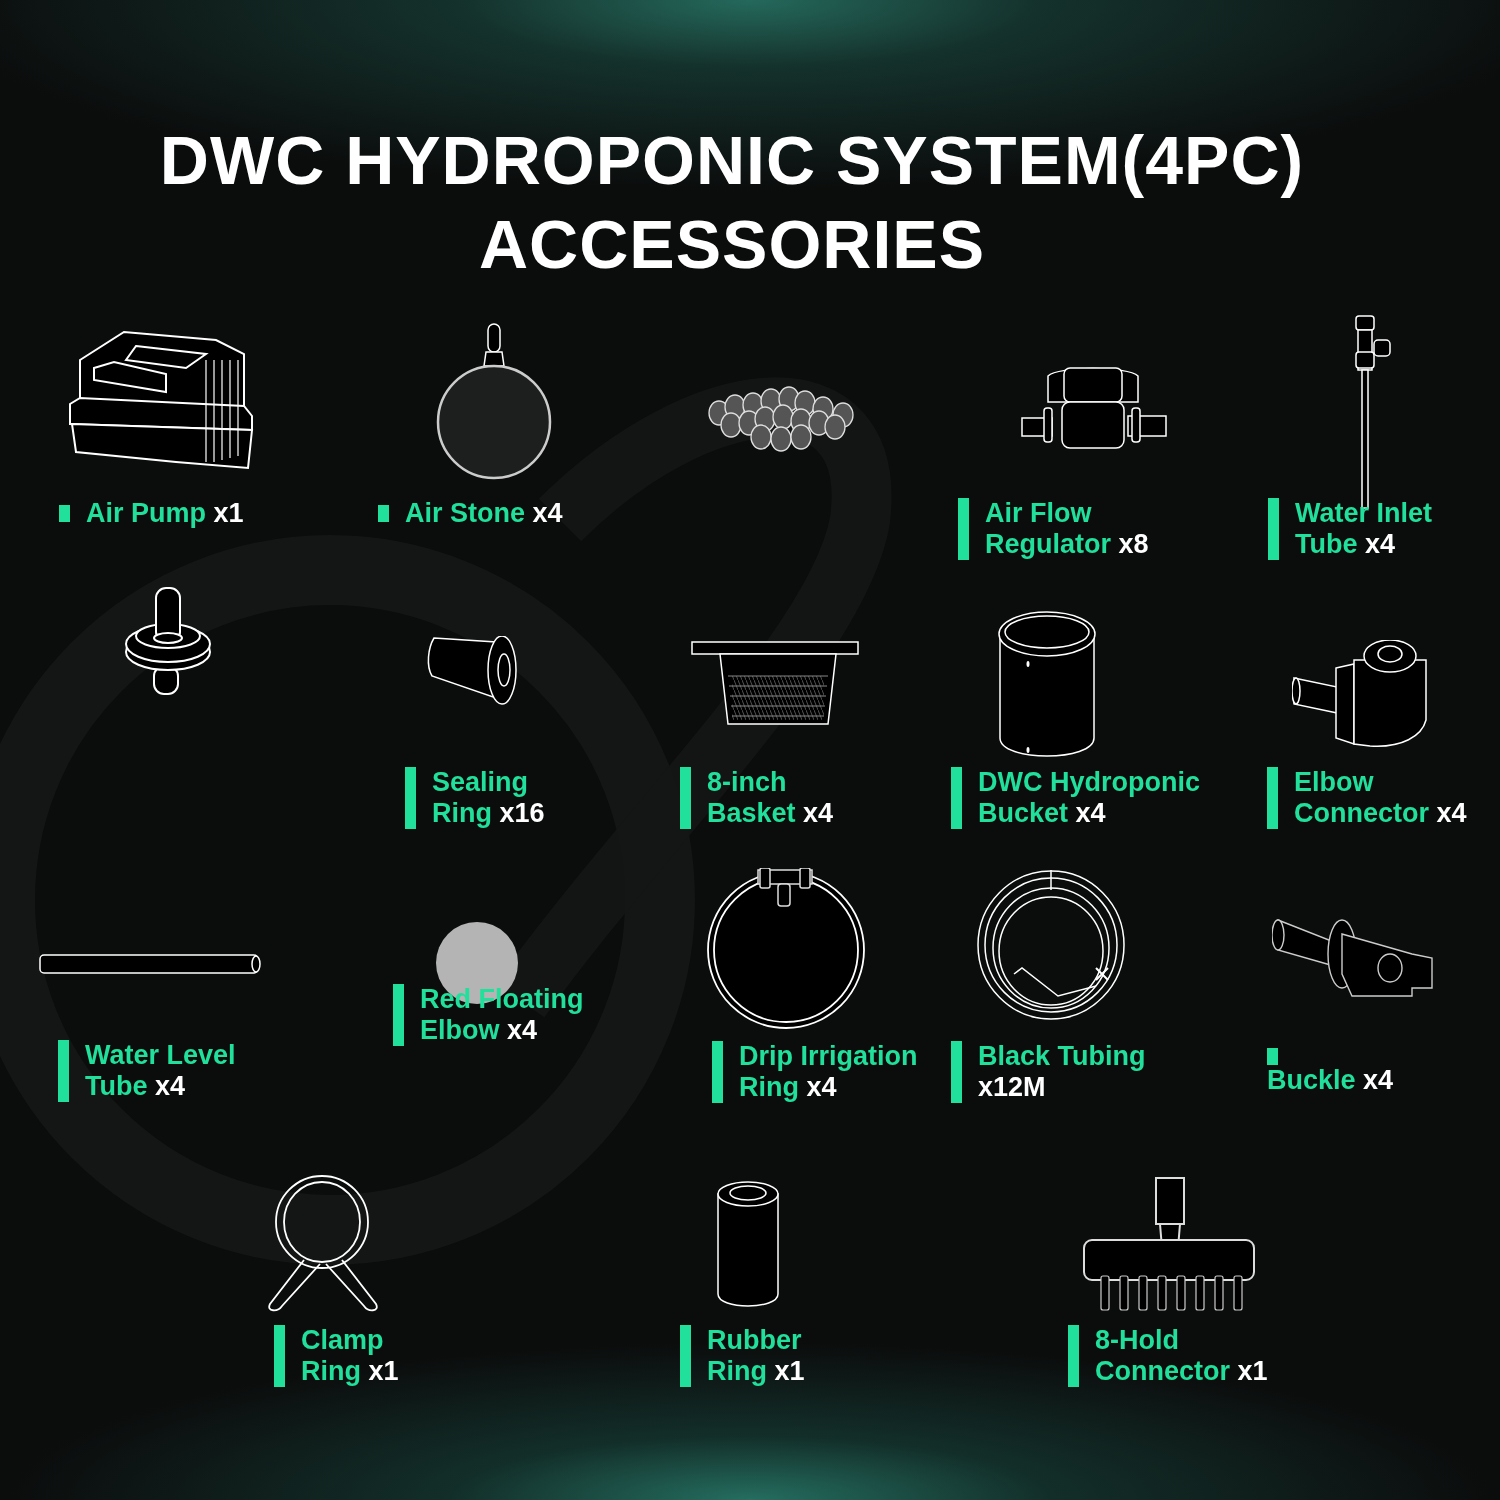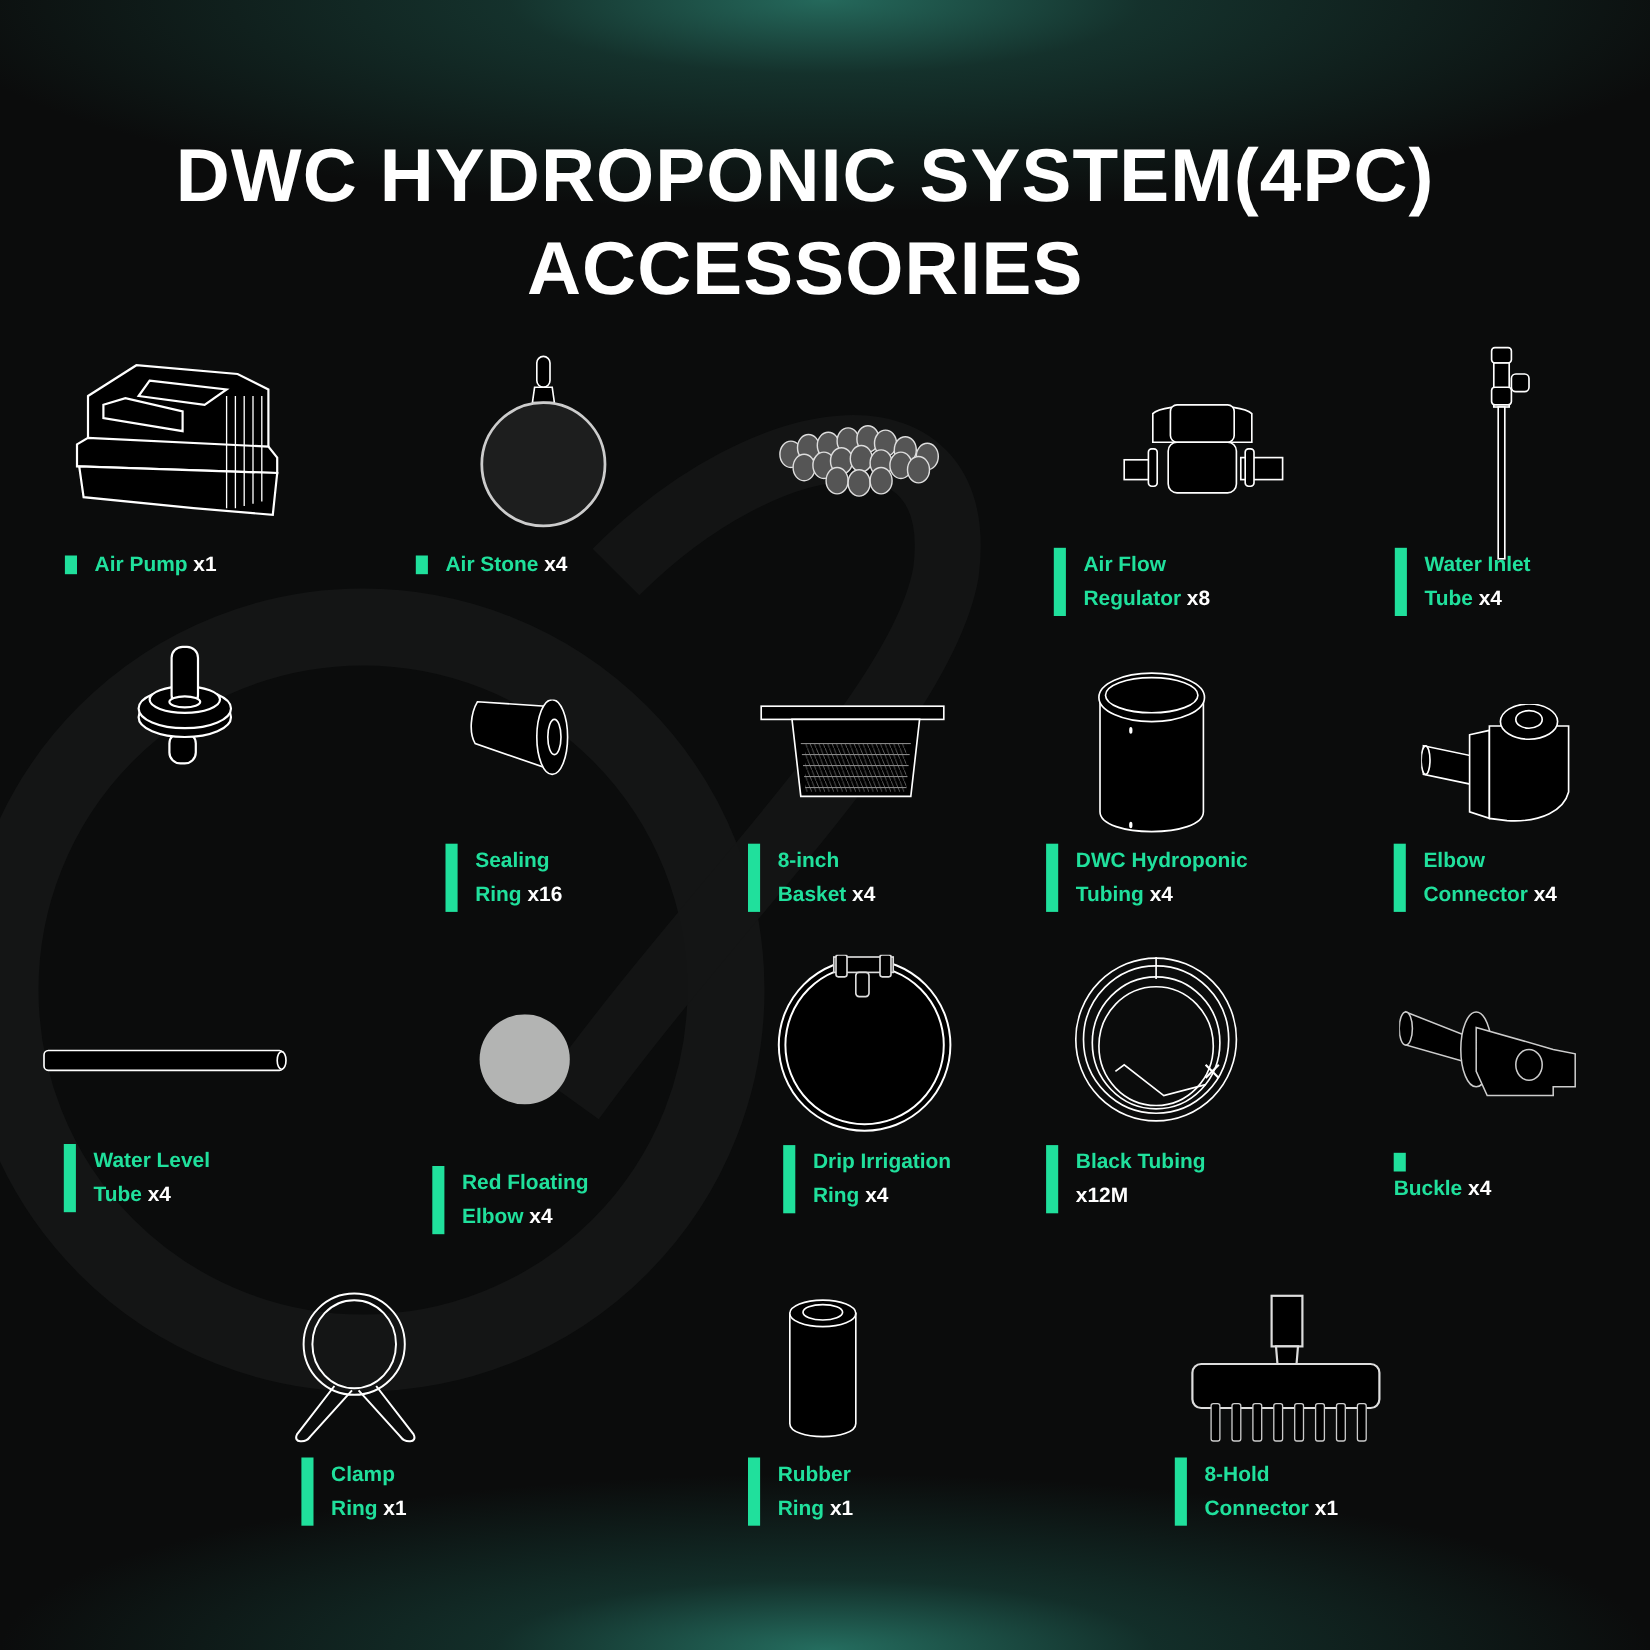--- a/index.html
+++ b/index.html
@@ -24,21 +24,21 @@
   .title {
     position:absolute; left:0; top:118px; width:1464px; text-align:center;
     color:#ffffff; font-weight:700; font-size:68px; line-height:84px;
     letter-spacing:1px;
   }
   .item {
     position:absolute;
   }
   .label {
     position:absolute; display:flex; align-items:stretch;
-    font-weight:700; font-size:19px; line-height:31px; white-space:nowrap;
+    font-weight:700; font-size:27px; line-height:31px; white-space:nowrap;
   }
   .bar {
     width:11px; background:#20e09c; margin-right:16px; flex:none;
   }
   .bar.short { height:17px; margin-top:7px; }
   .txt { color:#20e09c; }
   .qty { color:#ffffff; }
   svg { display:block; }
 </style>
 </head>
@@ -302,39 +302,39 @@
   <div class="bar"></div>
   <div>
       <div class="txt">8-inch</div>
       <div><span class="txt">Basket</span> <span class="qty">x4</span></div>
     </div>
 </div>
 <div class="label" style="left:951px;top:767px;">
   <div class="bar"></div>
   <div>
       <div class="txt">DWC Hydroponic</div>
-      <div><span class="txt">Tubing</span> <span class="qty">x4</span></div>
+      <div><span class="txt">Bucket</span> <span class="qty">x4</span></div>
     </div>
 </div>
 <div class="label" style="left:1267px;top:767px;">
   <div class="bar"></div>
   <div>
       <div class="txt">Elbow</div>
       <div><span class="txt">Connector</span> <span class="qty">x4</span></div>
     </div>
 </div>
 
 <div class="label" style="left:58px;top:1040px;">
   <div class="bar"></div>
   <div>
       <div class="txt">Water Level</div>
       <div><span class="txt">Tube</span> <span class="qty">x4</span></div>
     </div>
 </div>
-<div class="label" style="left:383px;top:1060px;padding-left:10px;">
+<div class="label" style="left:383px;top:984px;padding-left:10px;">
   <div class="bar"></div>
   <div>
       <div class="txt">Red Floating</div>
       <div><span class="txt">Elbow</span> <span class="qty">x4</span></div>
     </div>
 </div>
 <div class="label" style="left:680px;top:1041px;padding-left:32px;">
   <div class="bar"></div>
   <div>
       <div class="txt">Drip Irrigation</div>

